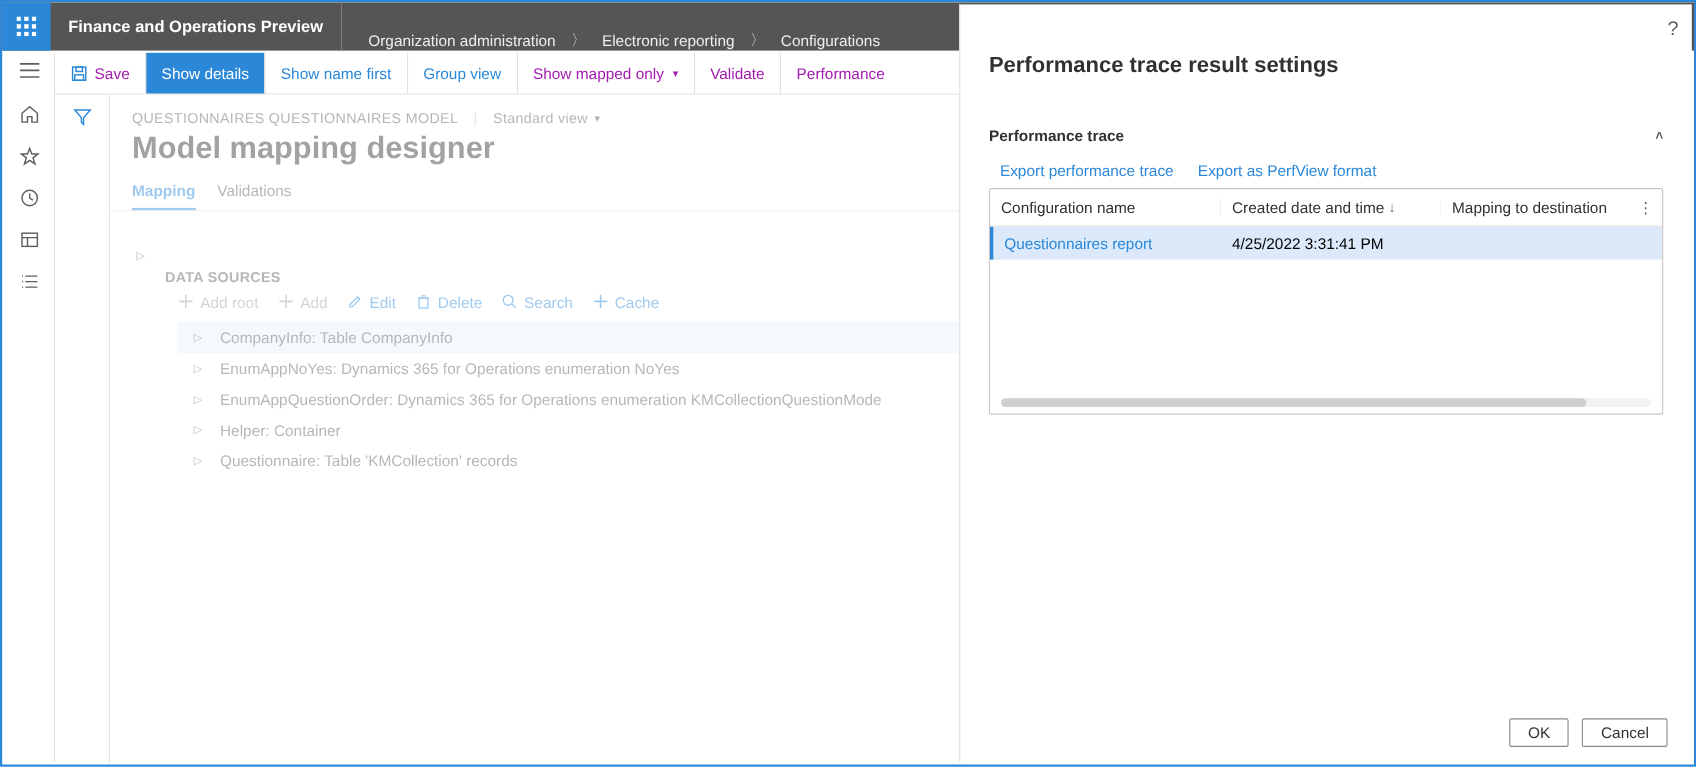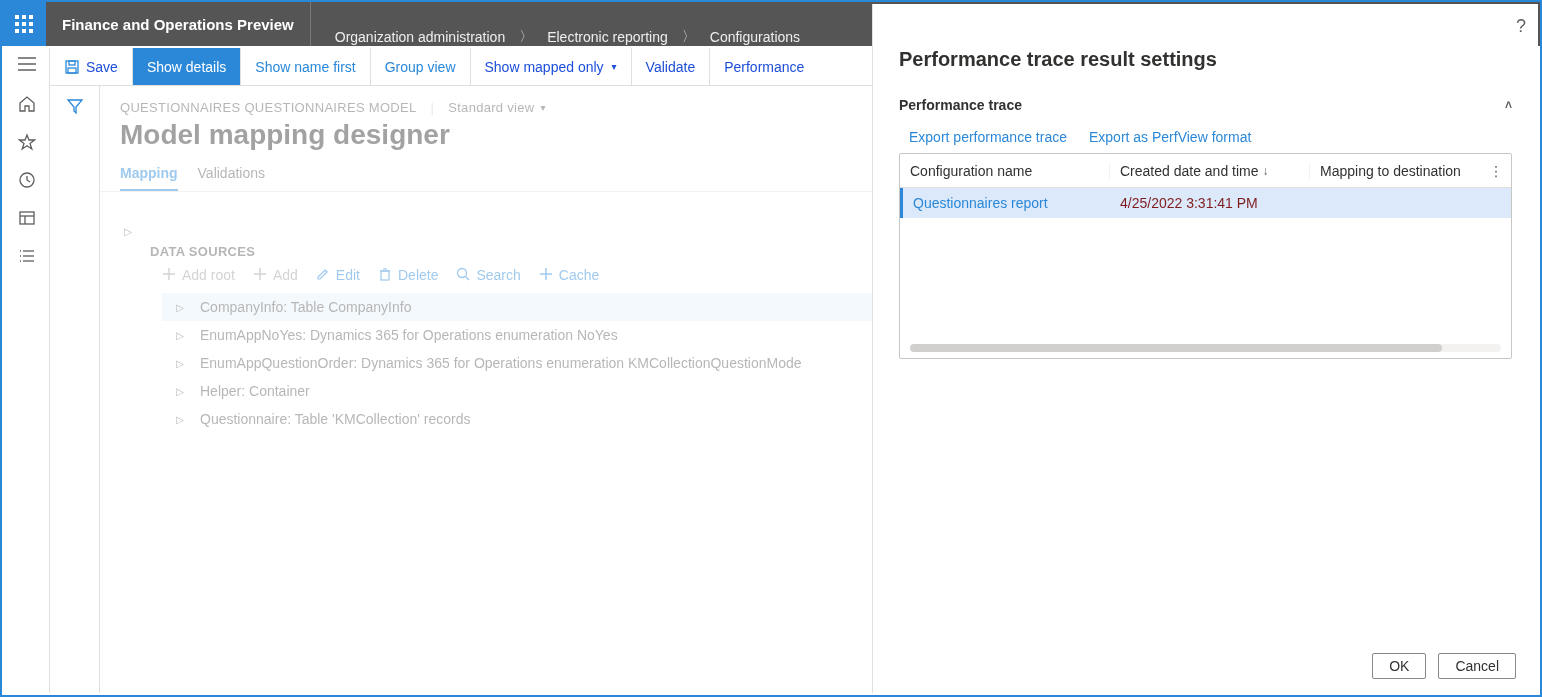--- a/index.html
+++ b/index.html
@@ -16,21 +16,21 @@
   .crumb-sep { color:#ccc; }
 
   
   .left-rail { position:absolute; left:2px; top:46px; bottom:2px; width:46px; background:#fff; border-right:1px solid #e1dfdd; display:flex; flex-direction:column; align-items:center; padding-top:6px; gap: 18px; }
   .rail-icon { width: 20px; height:20px; color:#605e5c; cursor:pointer; display:flex; align-items:center; justify-content:center; }
   .hamburger { margin-bottom:2px; }
 
   
   .command-bar { position:absolute; left:48px; right:2px; top:46px; height: 38px; border-bottom: 1px solid #e1dfdd; display:flex; align-items:stretch; background:#fff; }
   .cmd { display:flex; align-items:center; gap:6px; padding: 0 14px; color:#2b88d8; cursor:pointer; font-size:14px; border-right: 1px solid #e1dfdd; white-space:nowrap; }
-  .cmd.dark { color:#1d4ed8; }
+  .cmd.dark { color:#a21caf; }
   .cmd.active { background:#2b88d8; color:#fff; }
   .cmd.noborder { border-right:none; }
   .cmd .chev { font-size: 10px; margin-left:2px; }
 
   
   .main { position:absolute; left:48px; right:2px; top:84px; bottom:2px; display:flex; }
   .filter-strip { width: 50px; border-right: 1px solid #e1dfdd; display:flex; justify-content:center; padding-top:10px; }
   .filter-strip .rail-icon { color:#2b88d8; }
   .page-body { flex:1; display:flex; flex-direction:column; position:relative; }
   .overlay-dim { position:absolute; inset:0; background:rgba(255,255,255,0.55); pointer-events:none; }
@@ -57,38 +57,38 @@
   .tree { padding-left: 62px; }
   .tree-row { display:flex; align-items:center; gap:12px; height:28px; padding-left: 10px; color:#605e5c; }
   .tree-row.selected { background:#e5f1fb; }
   .tree-row .expand-caret { }
 
   
   .panel { position:absolute; right:2px; top:2px; bottom:2px; width: 666px; background:#fff; z-index:20; display:flex; flex-direction:column; border-left: 1px solid #e1dfdd; }
   .panel-top { height:44px; display:flex; align-items:center; justify-content:flex-end; padding-right:12px; }
   .help-icon { color:#605e5c; cursor:pointer; font-size:18px; }
   .panel-title { font-size:20px; font-weight:600; padding: 0 0 20px 26px; }
-  .panel-body { flex:1; padding: 0 26px; overflow:hidden;}
+  .panel-body { flex:1; padding: 0 26px; overflow:hidden;margin-top:18px;}
   .section-h { display:flex; justify-content:space-between; align-items:center; color:#323130; font-weight:600; padding: 6px 0; cursor:pointer; }
   .links-row { display:flex; gap: 22px; padding: 10px 0 8px 10px; }
   .link { color:#2b88d8; cursor:pointer; }
   .grid { border:1px solid #c8c6c4; border-radius:2px; overflow:hidden; }
   .grid-head { display:flex; align-items:center; height: 34px; border-bottom: 1px solid #e1dfdd; font-weight:400; color:#323130; }
   .gh-cell { padding: 0 10px; display:flex; align-items:center; gap:4px; white-space:nowrap; }
   .gh-cell.col1 { width: 210px; border-right: 1px solid #f3f2f1;}
   .gh-cell.col2 { width: 200px; border-right: 1px solid #f3f2f1;}
   .gh-cell.col3 { flex:1; }
   .sort-arrow { font-size:12px; color:#605e5c; }
   .more-dots { padding-right:8px; color:#605e5c; cursor:pointer; }
   .grid-body { height: 170px; position:relative; overflow:hidden;}
   .grid-row { display:flex; height:30px; align-items:center; }
   .grid-row.selected { background:#dbe9fb; border-left: 3px solid #2b88d8; }
   .g-cell { padding: 0 10px; white-space:nowrap; }
   .g-cell.col1 { width: 207px; color:#2b88d8; cursor:pointer; }
-  .g-cell.col2 { width: 200px; color:#7f1d1d; }
+  .g-cell.col2 { width: 200px; color:#000000; }
   .g-cell.col3 { flex:1; }
   .grid-scroll { position:absolute; bottom:6px; left:10px; right:10px; height:8px; background:#f3f2f1; border-radius:4px; }
   .grid-scroll-thumb { position:absolute; left:0; top:0; height:100%; width:90%; background:#d2d0ce; border-radius:4px; }
 
   .panel-footer { padding: 14px 22px; display:flex; justify-content:flex-end; gap:12px; }
   .btn { border:1px solid #8a8886; background:#fff; color:#323130; padding: 4px 16px; border-radius:2px; cursor:pointer; font-size:14px; }
 </style>
 </head>
 <body>
 

